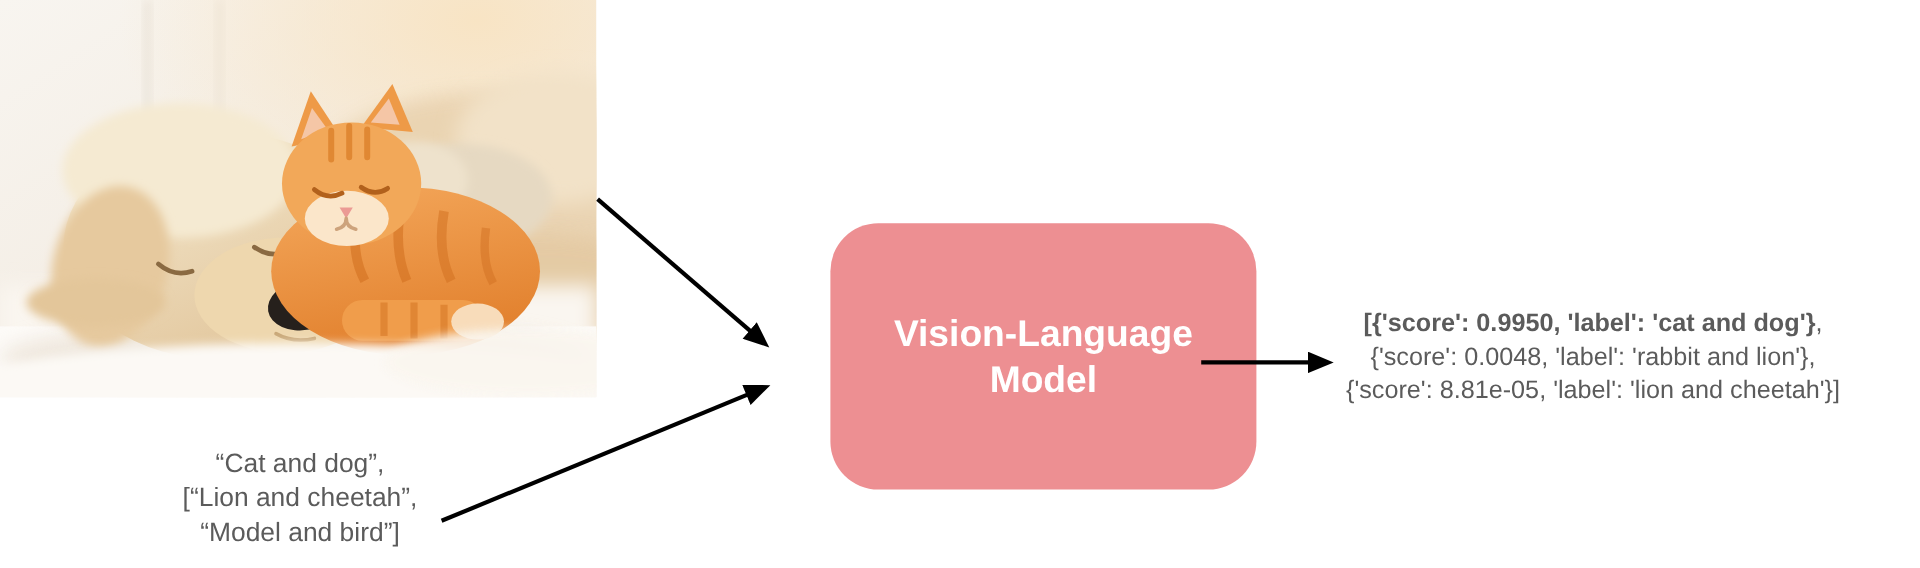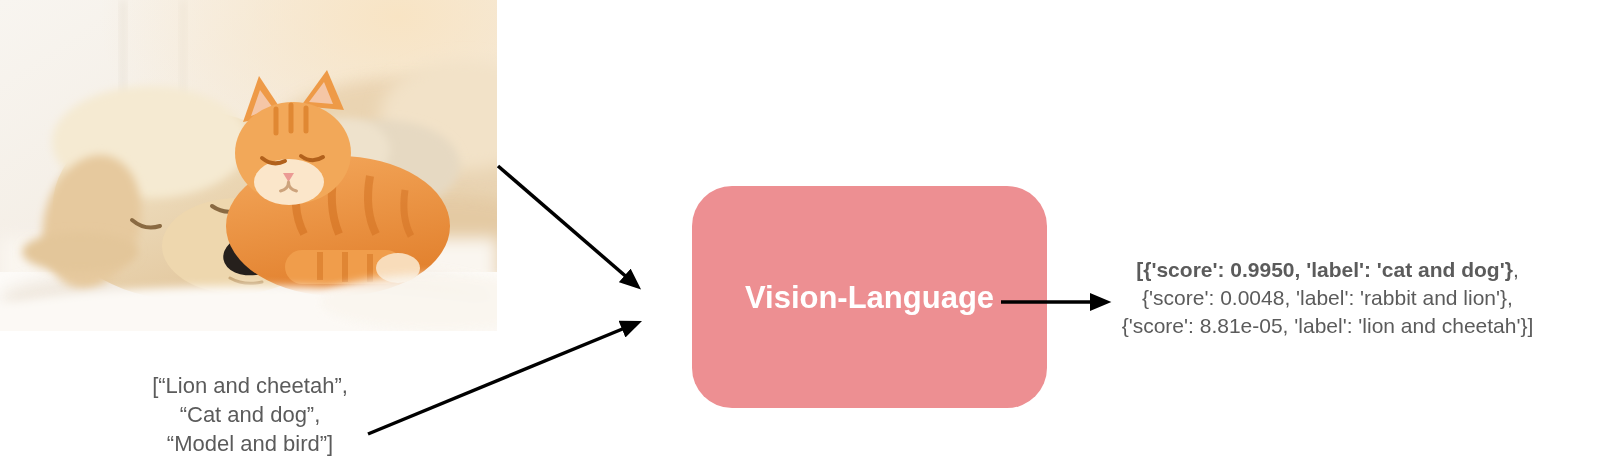--- a/index.html
+++ b/index.html
@@ -159,28 +159,29 @@
         <path d="M283,173 h11 l-5.5,9 z" fill="#eb9a94"></path>
         <path d="M288.5,182 q0,7 -8,9 M288.5,182 q0,7 8,9" fill="none" stroke="#cda37c" stroke-width="3" stroke-linecap="round"></path>
       </g>
 
       <ellipse cx="250" cy="324" rx="285" ry="38" fill="#fcf9f5" filter="url(#soft4)"></ellipse>
       <ellipse cx="440" cy="302" rx="120" ry="28" fill="#faf6ef" filter="url(#soft4)" opacity="0.9"></ellipse>
     </svg>
   </div>
 
   <div class="prompt-list">
+    <div>“Cat and dog”,</div>
     <div>[“Lion and cheetah”,</div>
-    <div>“Cat and dog”,</div>
     <div>“Model and bird”]</div>
   </div>
 
   <div class="model-box">
     <div class="model-label">
       <span>Vision-Language</span><br>
+      <span>Model</span>
     </div>
   </div>
 
   <div class="output-block">
     <div><span class="bold">[{'score': 0.9950, 'label': 'cat and dog'}</span><span>,</span></div>
     <div>{'score': 0.0048, 'label': 'rabbit and lion'},</div>
     <div>{'score': 8.81e-05, 'label': 'lion and cheetah'}]</div>
   </div>
 
   <svg class="arrows" width="1600" height="473" viewBox="0 0 1600 473">

